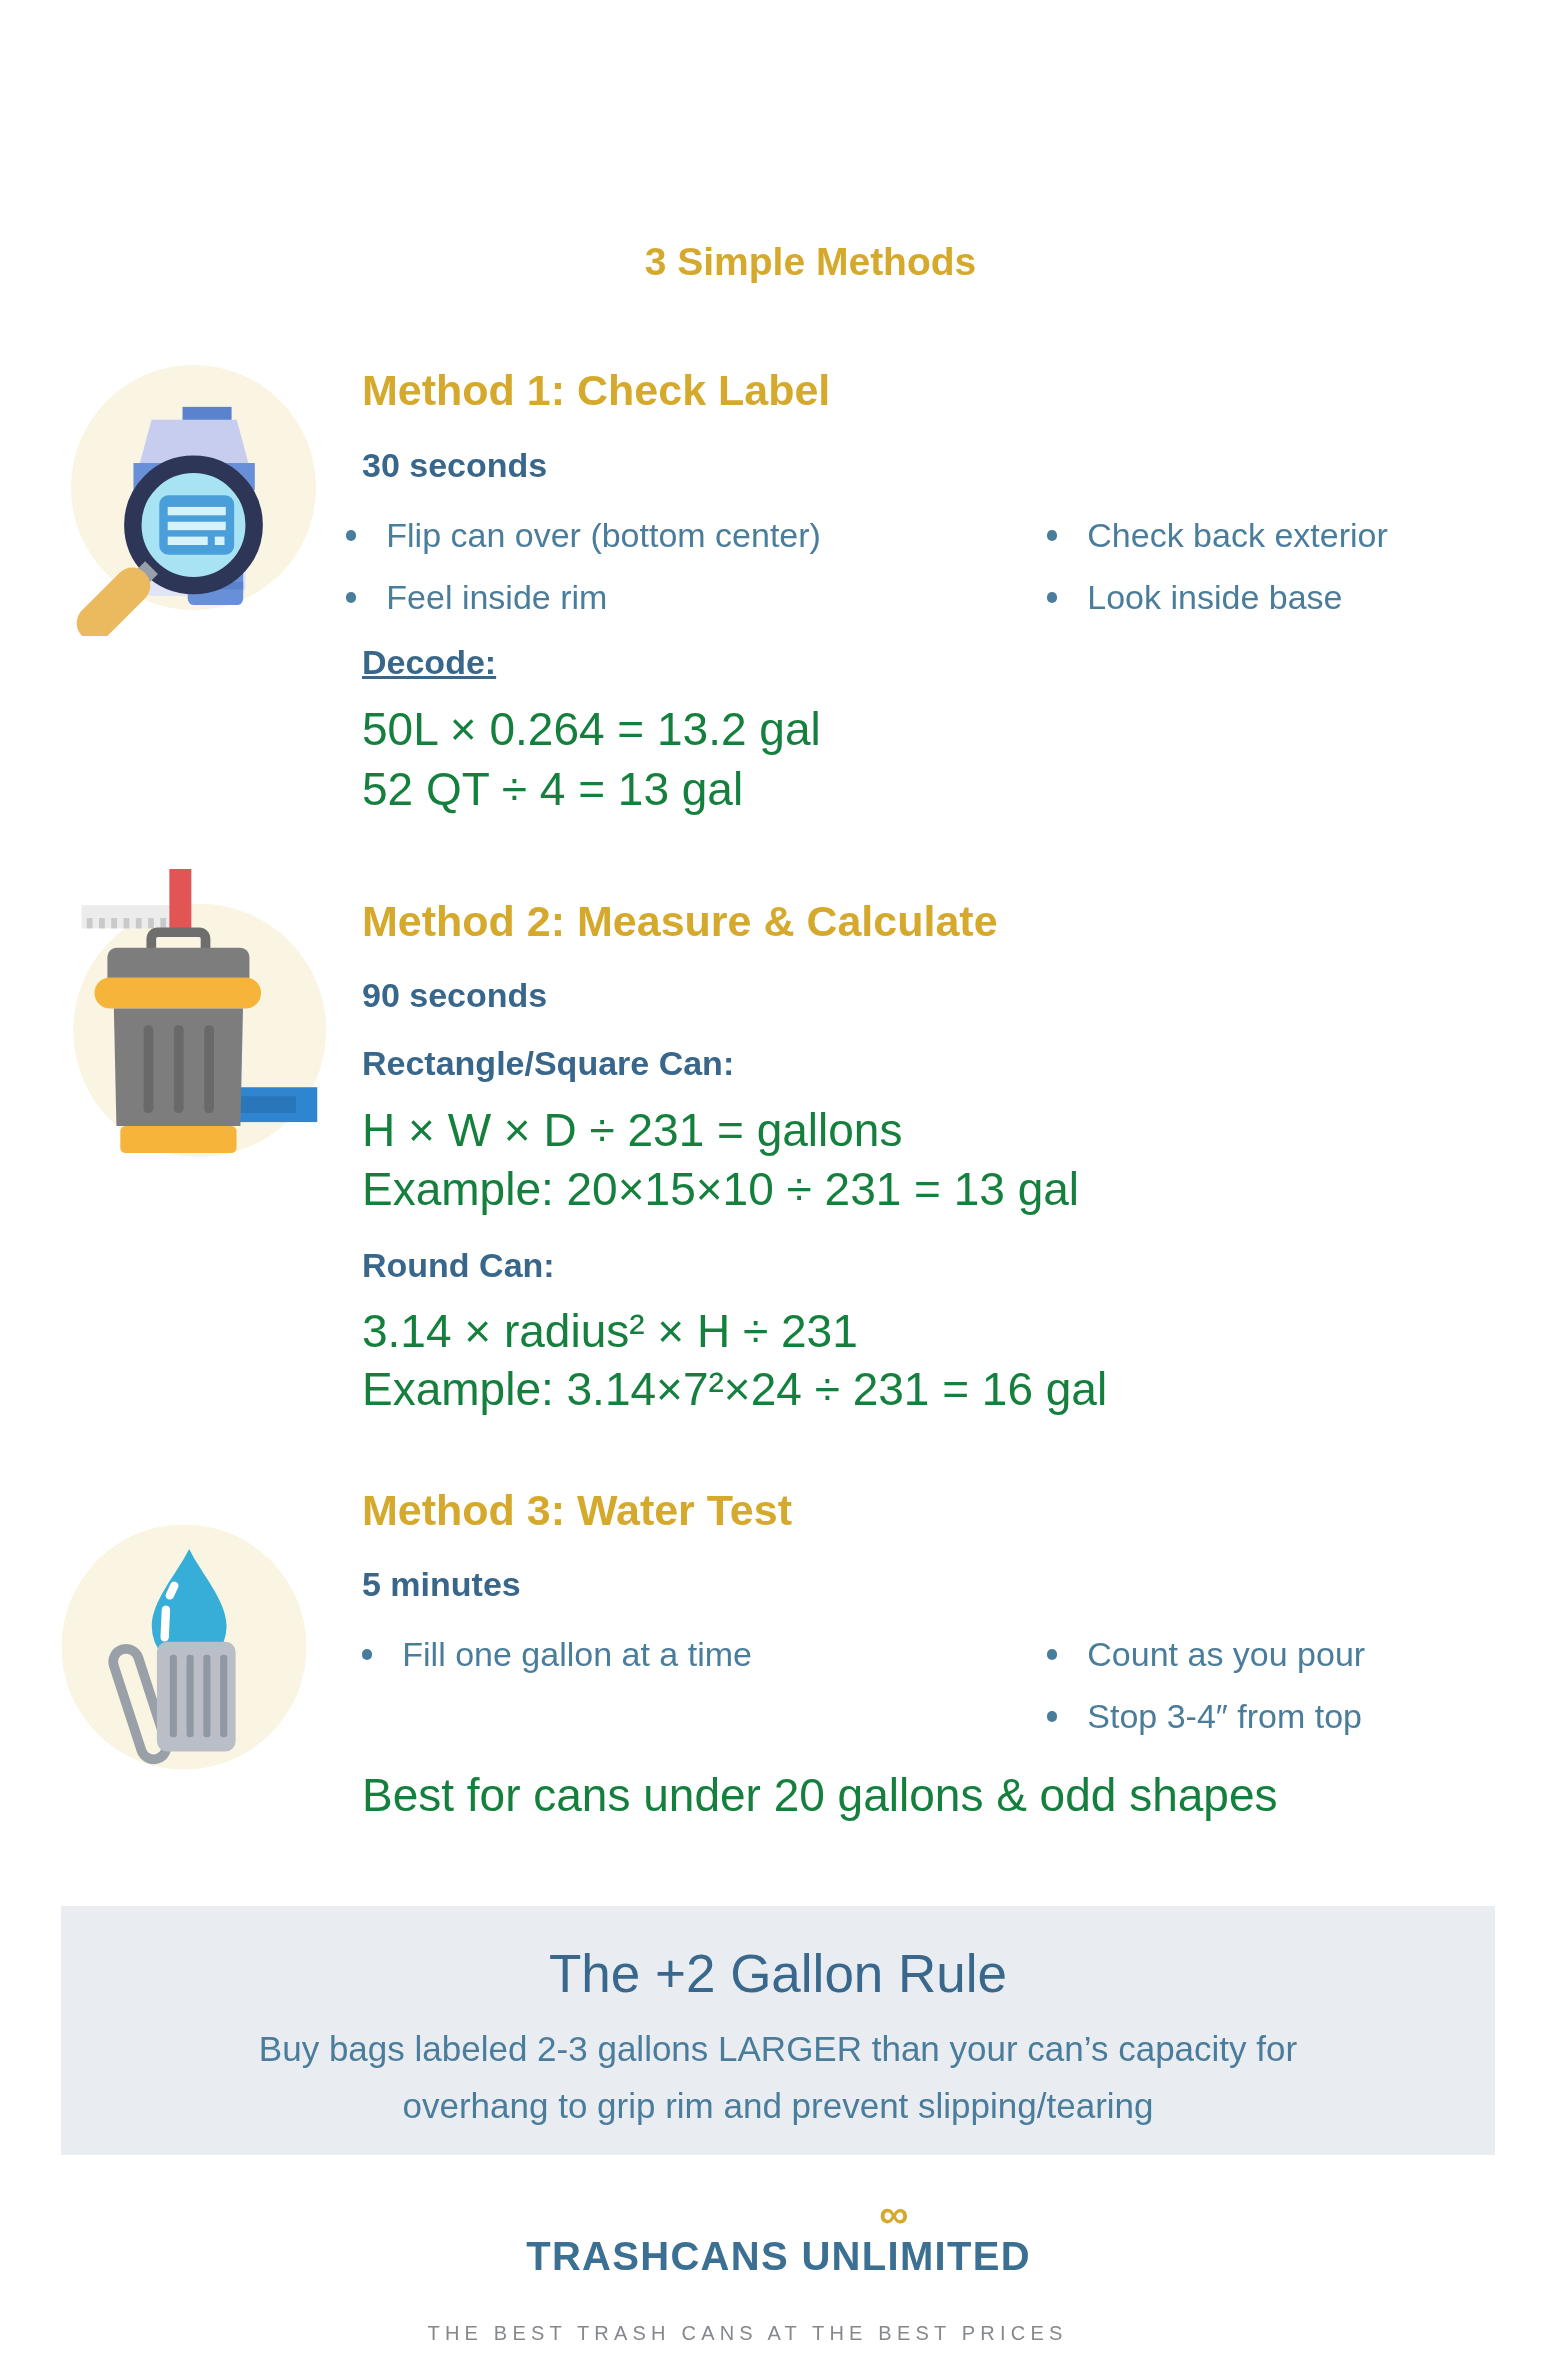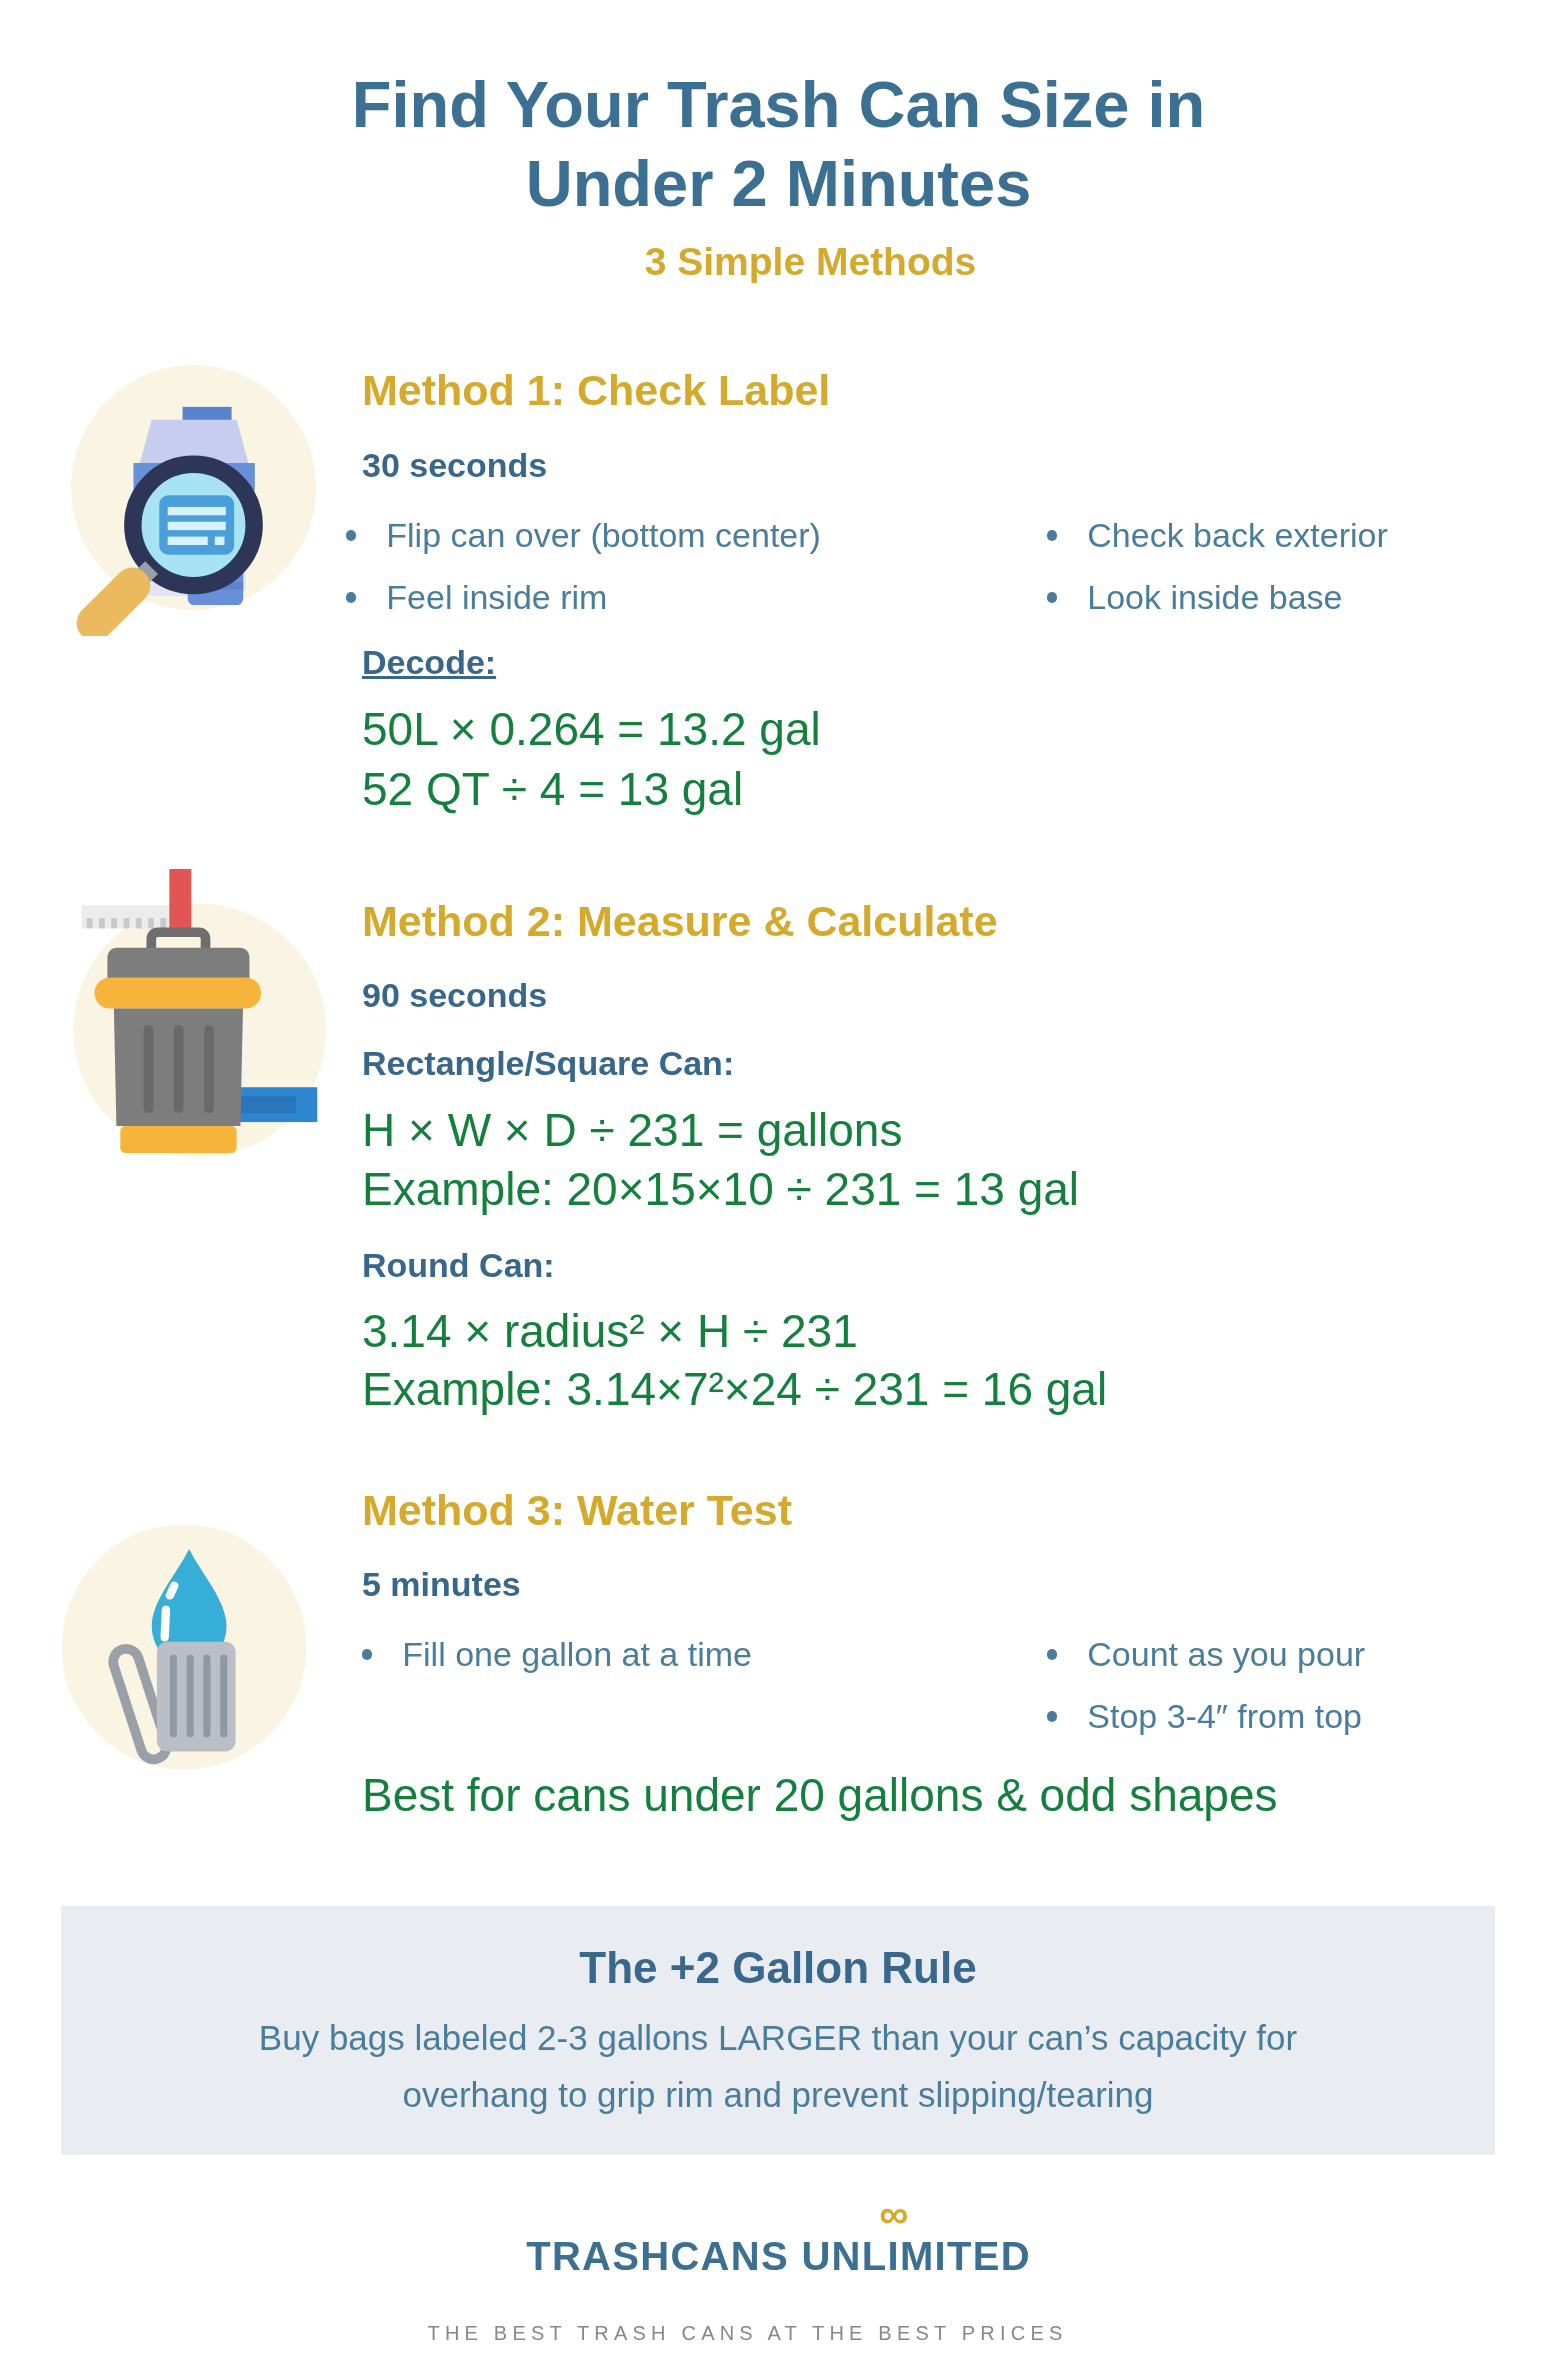--- a/index.html
+++ b/index.html
@@ -52,21 +52,21 @@
 
   
   .rule-box{
     left:61px; top:1906px; width:1434px; height:249px;
     background:#e9edf2;
     text-align:center;
     box-sizing:border-box;
   }
   .rule-title{
     margin-top:37px;
-    font-size:44px; font-weight:700; color:#39688c;
+    font-size:53px; font-weight:400; color:#39688c;
   }
   .rule-body{
     margin-top:17px;
     font-size:35px; font-weight:400; color:#4a7d9b;
     line-height:1.62;
   }
 
   
   .brand-wrap{
     left:0; top:2234px; width:1557px;
@@ -90,24 +90,20 @@
     text-align:center;
     font-size:20px; font-weight:400; color:#85888c;
     letter-spacing:5.2px; white-space:nowrap;
   }
 </style>
 </head>
 <body>
 
 <div id="canvas">
 
-  <div class="abs main-title">
-    <div>Find Your Trash Can Size in</div>
-    <div>Under 2 Minutes</div>
-  </div>
   <div class="abs subtitle">3 Simple Methods</div>
 
   <svg class="abs" style="left:61px;top:352px;" width="265" height="284" viewBox="0 0 410 440">
     <circle cx="205" cy="210" r="190" fill="#faf5e3"></circle>
 
     <rect x="188" y="85" width="76" height="44" fill="#5b83cd"></rect>
     <path d="M140,105 L272,105 L290,172 L122,172 Z" fill="#c6cdee"></path>
     <rect x="112" y="172" width="188" height="42" fill="#6890d8"></rect>
     <path d="M126,214 L286,214 L286,360 Q286,378 268,378 L144,378 Q126,378 126,360 Z" fill="#e0e4f6"></path>
     <rect x="196" y="330" width="86" height="62" rx="10" fill="#6890d8"></rect>

